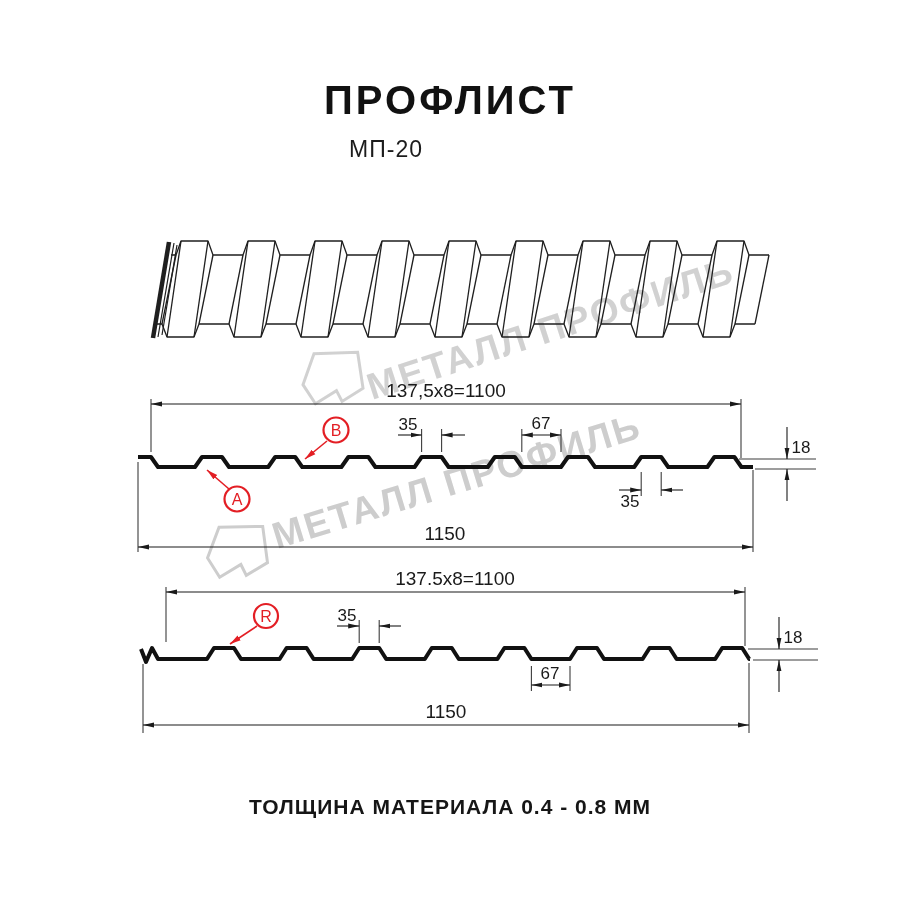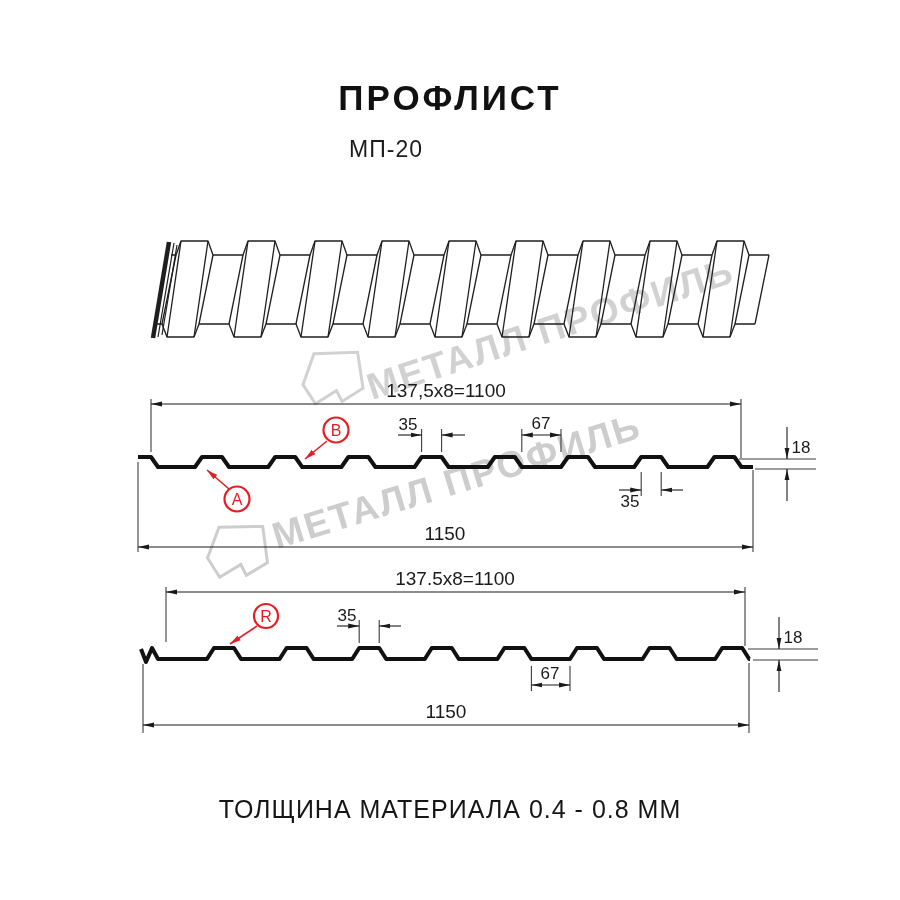--- a/index.html
+++ b/index.html
@@ -2,29 +2,29 @@
 <html><head>
 <meta charset="utf-8">
 <style>
   html,body{margin:0;padding:0;}
   body{
     width:900px;height:900px;background:#ffffff;position:relative;overflow:hidden;
     font-family:"Liberation Sans", sans-serif;color:#1a1a1a;
   }
   .page-title{
     position:absolute;top:78px;left:0;width:900px;text-align:center;
-    font-size:35px;font-weight:bold;letter-spacing:3px;color:#111;
+    font-size:40px;font-weight:bold;letter-spacing:3px;color:#111;
   }
   .page-subtitle{
     position:absolute;top:136px;left:0;width:772px;text-align:center;
     font-size:23px;font-weight:normal;letter-spacing:1px;color:#1c1c1c;
   }
   .footer-note{
     position:absolute;top:795px;left:0;width:900px;text-align:center;
-    font-size:25px;letter-spacing:1px;color:#161616;font-weight:normal;
+    font-size:21px;letter-spacing:1px;color:#161616;font-weight:bold;
   }
   svg{position:absolute;left:0;top:0;}
   .dimtxt{font-family:"Liberation Sans",sans-serif;font-size:17px;fill:#1a1a1a;}
   .dimtxt-lg{font-family:"Liberation Sans",sans-serif;font-size:19px;fill:#1a1a1a;}
   .redtxt{font-family:"Liberation Sans",sans-serif;font-size:16px;fill:#e31e24;}
   .wmtext{font-family:"Liberation Sans",sans-serif;font-size:37px;font-weight:bold;
           letter-spacing:2px;fill:#cdcdcd;}
 </style>
 </head>
 <body>

